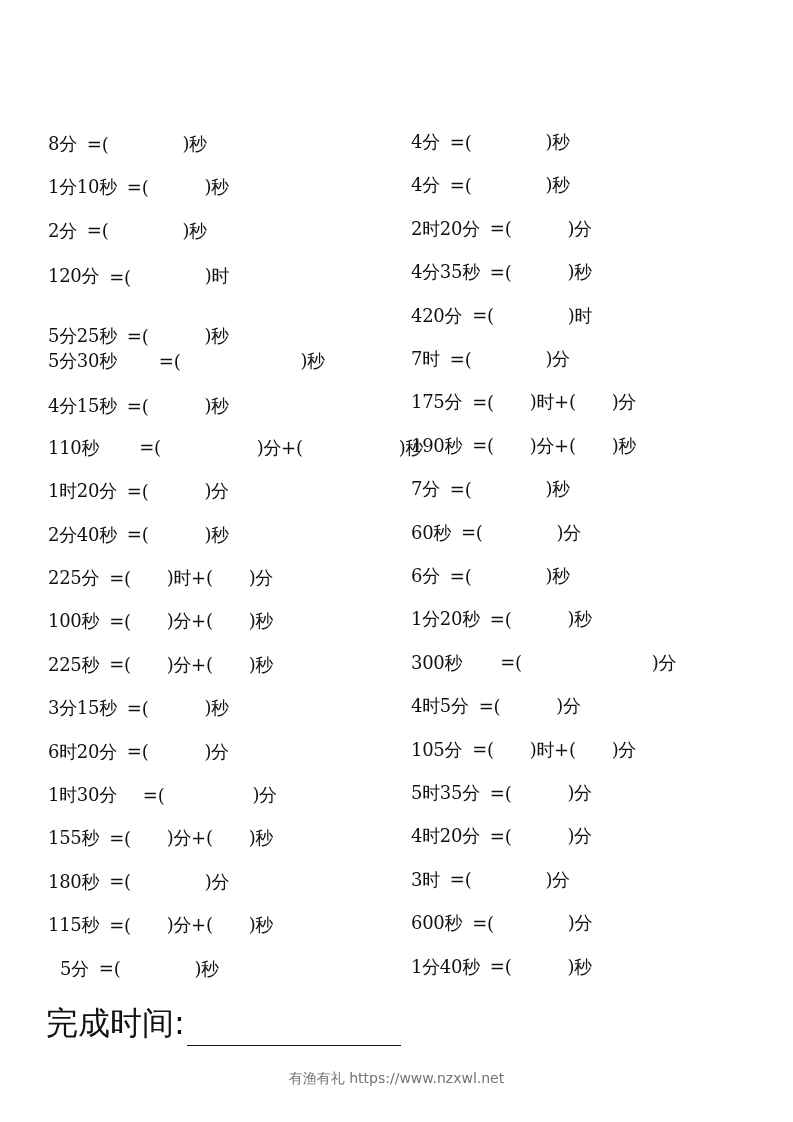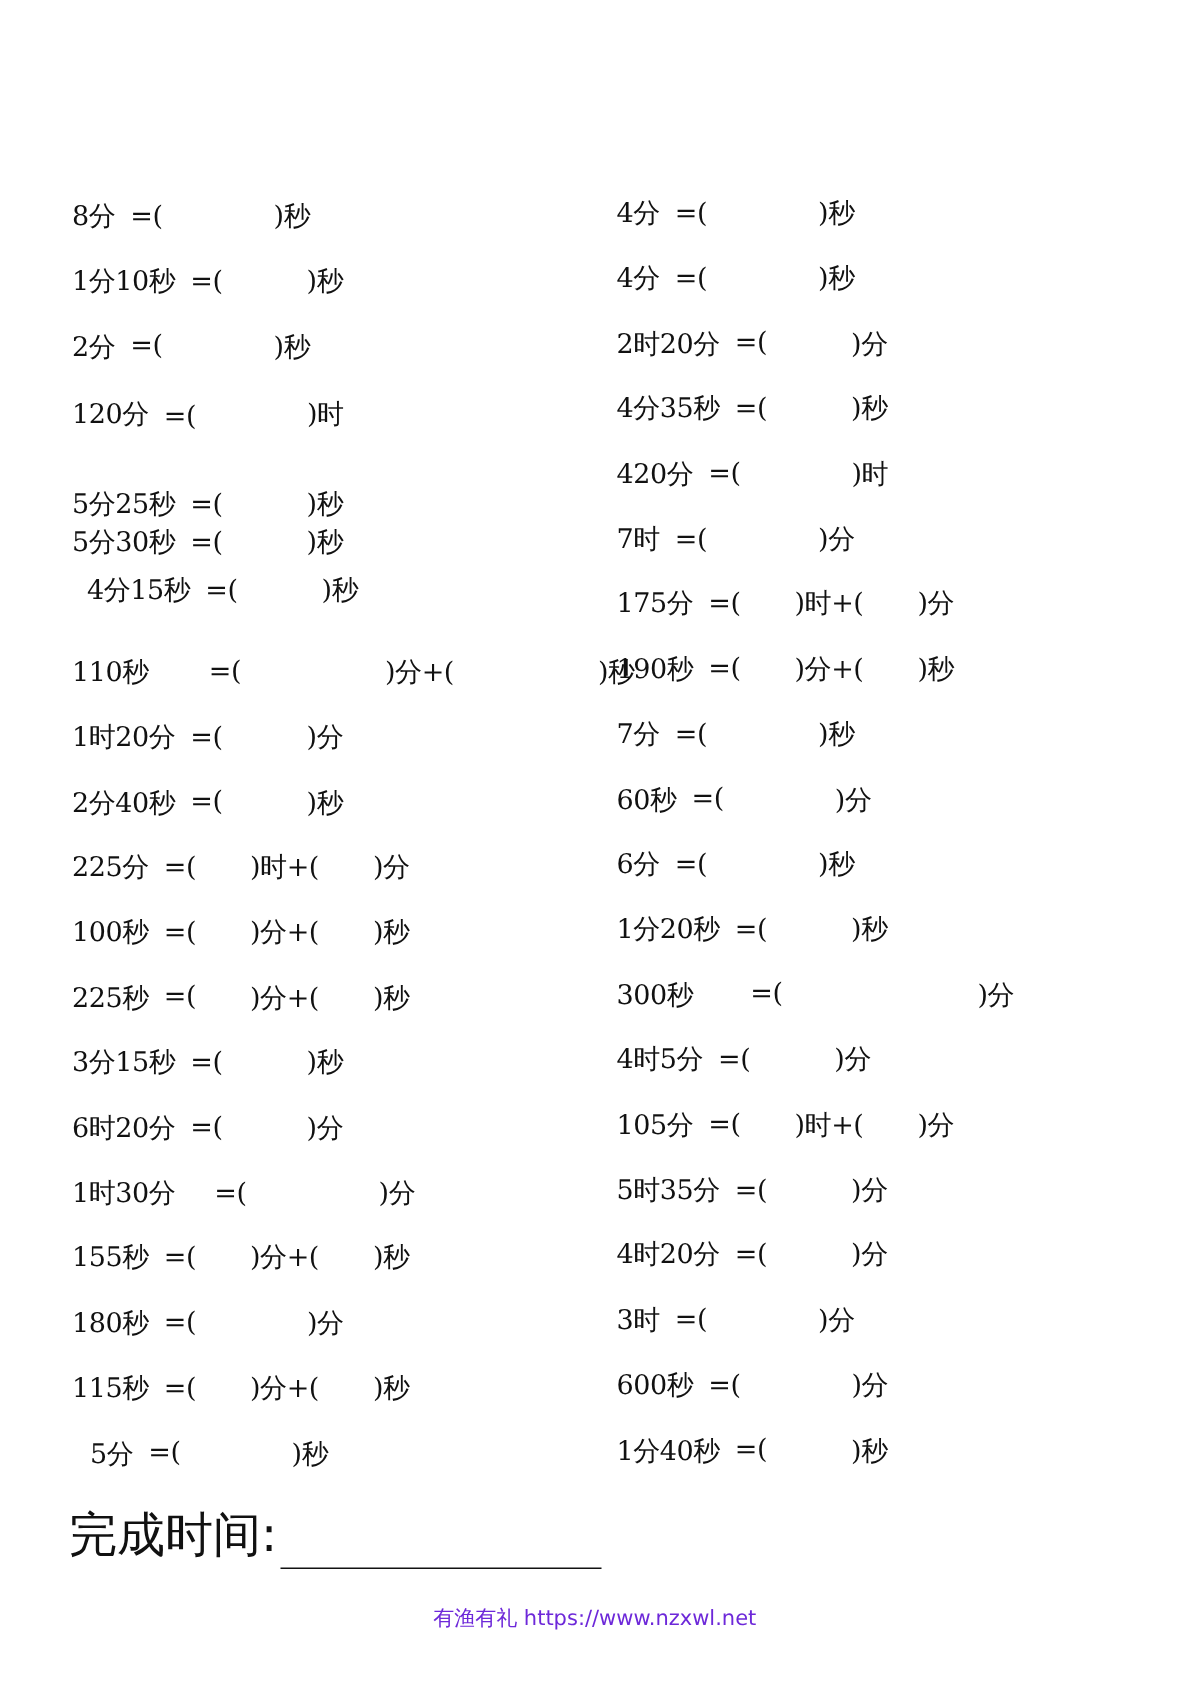--- a/index.html
+++ b/index.html
@@ -12,21 +12,21 @@
   .eq { display: inline-block; margin-left: 10px; }
   .blank { display: inline-block; }
   .w-lg { width: 74px; }
   .w-md { width: 56px; }
   .w-sm { width: 36px; }
   .unit { display: inline-block; }
   .footer-time { position: absolute; left: 46px; top: 1002px; font-size: 32px;
                  font-family: "DejaVu Sans", sans-serif; display: flex; align-items: flex-end; }
   .underline { display: inline-block; width: 214px; border-bottom: 1.5px solid #111; margin-left: 2px; height: 26px; }
   .watermark { position: absolute; top: 1070px; left: 0; width: 793px; text-align: center;
-               font-family: "DejaVu Sans", sans-serif; font-size: 14px; color: #6d28d9; }
+               font-family: "DejaVu Sans", sans-serif; font-size: 14px; color: #737373; }
 </style>
 </head>
 <body>
 
 <div class="page">
   <div id="left-col">
       <div class="row" style="left: 48px; top: 130px;">
         <span class="expr">8分</span>
         <span class="eq">=(</span>
         <span class="blank w-lg"></span>
@@ -49,27 +49,27 @@
         <span class="eq">=(</span>
         <span class="blank w-lg"></span>
         <span class="unit">)时</span>
       </div>
       <div class="row" style="left: 48px; top: 322px; text-align: center;">
         <span class="expr">5分25秒</span>
         <span class="eq">=(</span>
         <span class="blank w-md"></span>
         <span class="unit">)秒</span>
       </div>
-      <div class="row" style="left: 48px; top: 347px;">
+      <div class="row" style="left: 48px; top: 347px; gap: 32px;">
         <span class="expr">5分30秒</span>
         <span class="eq">=(</span>
         <span class="blank w-md"></span>
         <span class="unit">)秒</span>
       </div>
-      <div class="row" style="left: 48px; top: 379px; margin-left: 10px;">
+      <div class="row" style="left: 48px; top: 392px;">
         <span class="expr">4分15秒</span>
         <span class="eq">=(</span>
         <span class="blank w-md"></span>
         <span class="unit">)秒</span>
       </div>
       <div class="row" style="left: 48px; top: 433.8px; gap: 30px;">
         <span class="expr">110秒</span>
         <span class="eq">=(</span>
         <span class="blank w-sm"></span>
         <span class="unit">)分+(</span>

